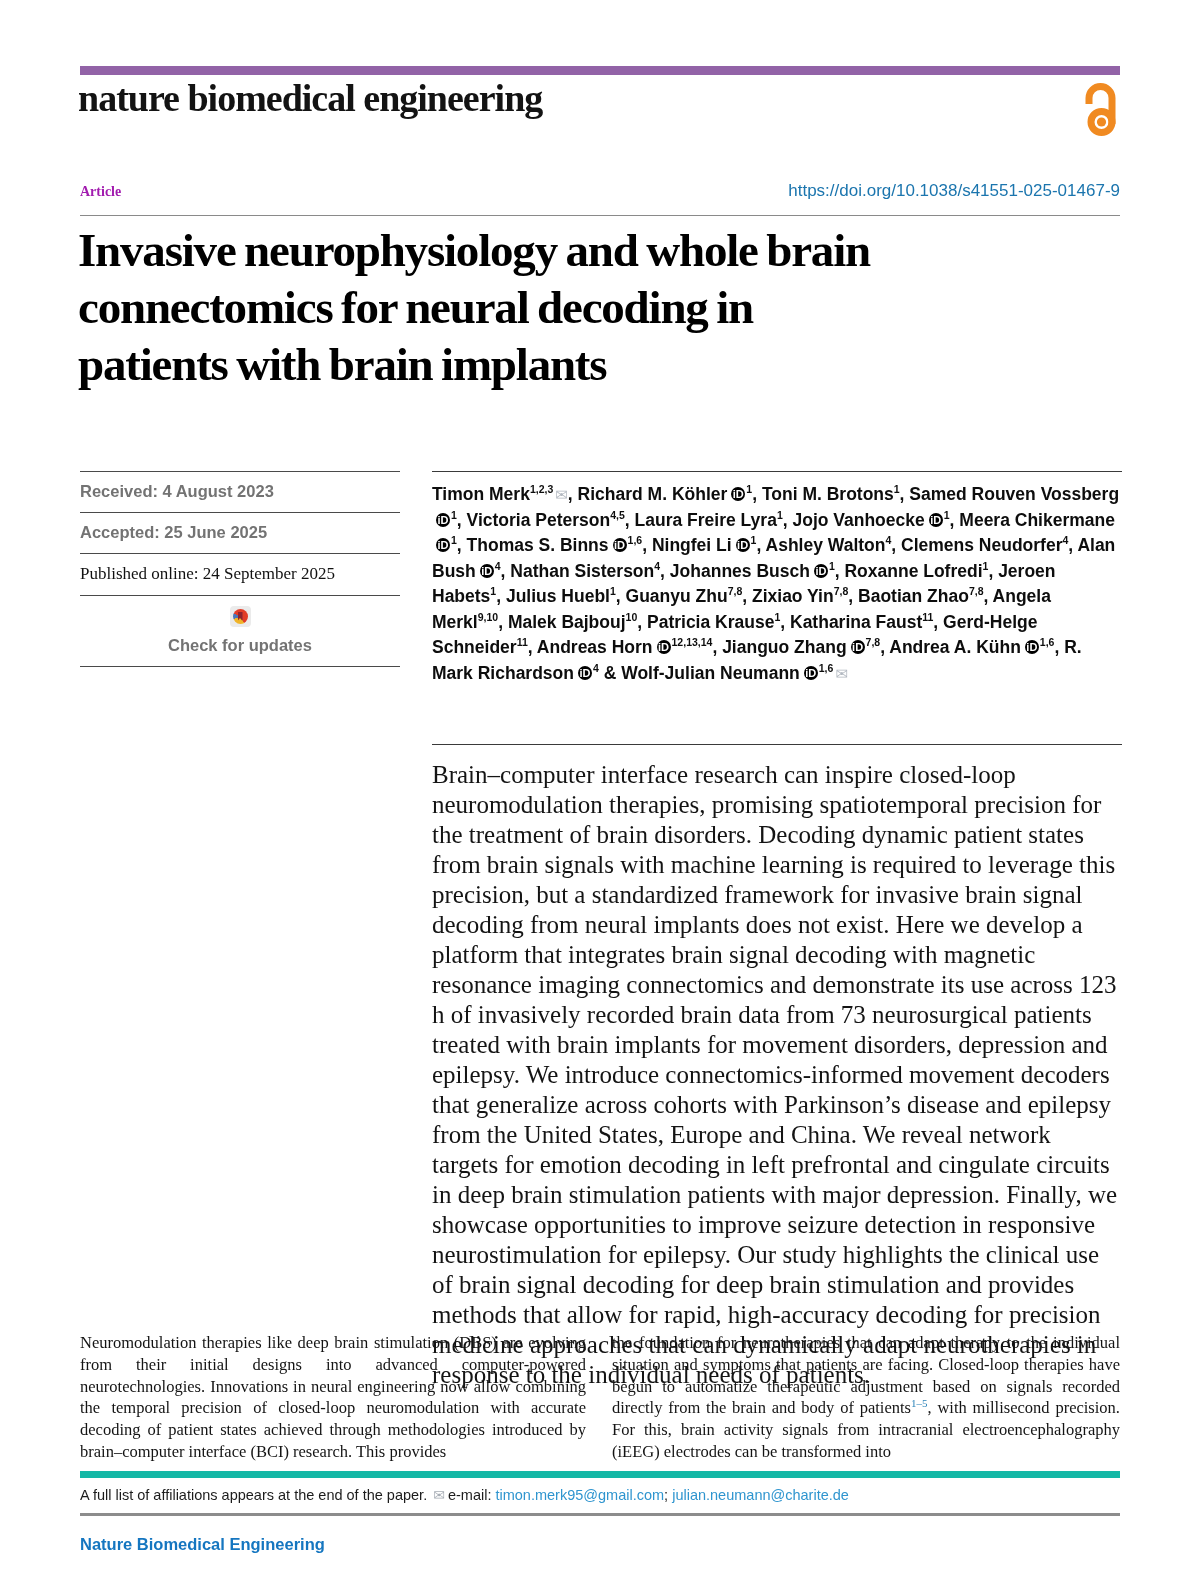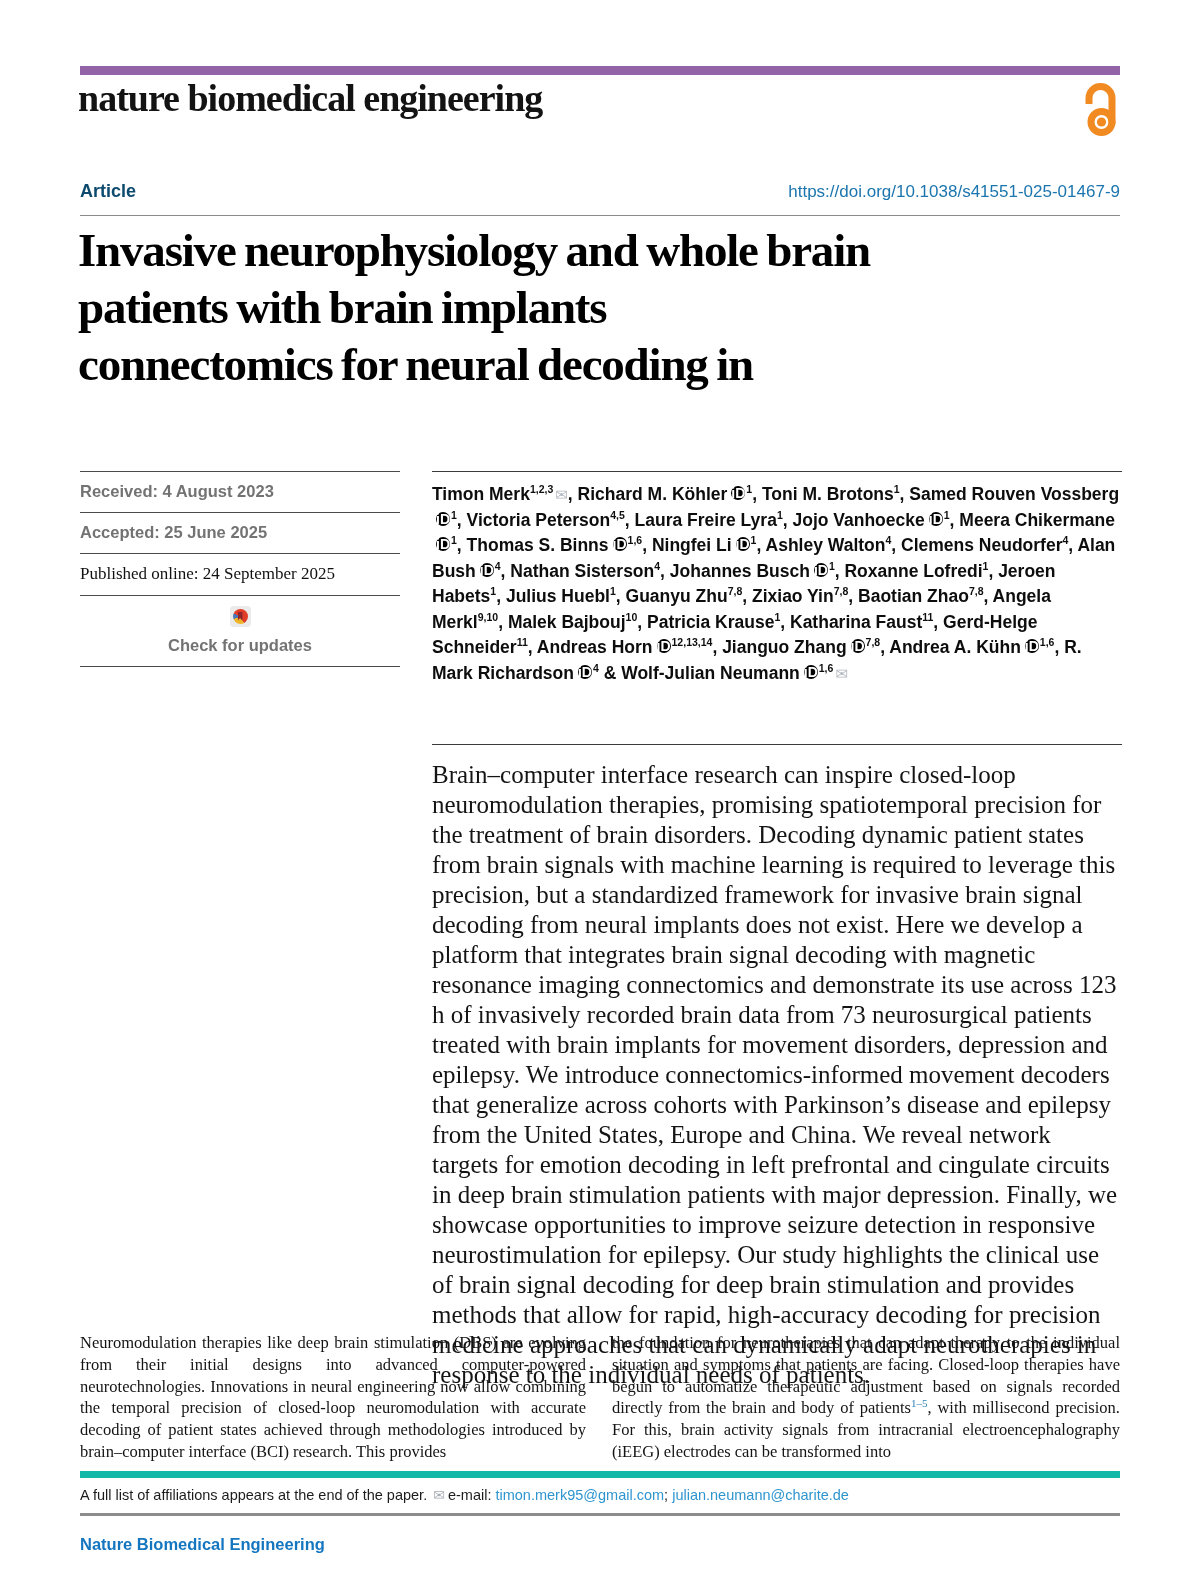--- a/index.html
+++ b/index.html
@@ -11,21 +11,21 @@
   body{font-family:"Liberation Sans",sans-serif;color:#111;}
   .page{position:relative;width:1200px;height:1593px;background:#fff;overflow:hidden;}
 
   .topbar{position:absolute;left:80px;top:66px;width:1040px;height:9px;background:var(--purple);}
   .wordmark{position:absolute;left:78px;top:76px;font-family:"Liberation Serif",serif;
     font-weight:700;font-size:38px;letter-spacing:-1px;color:#131313;}
   .oa-logo{position:absolute;left:1082px;top:82px;}
 
   .article-row{position:absolute;left:80px;top:181px;width:1040px;display:flex;
     justify-content:space-between;align-items:baseline;}
-  .article-label{font-size:18px;font-weight:700;color:#0c4a6e;}
+  .article-label{font-size:14px;font-weight:700;color:#a21caf;font-family:Liberation Serif, serif;}
   .doi{font-size:17px;font-weight:400;color:var(--doi-blue);text-decoration:none;}
   .rule-under-article{position:absolute;left:80px;top:215px;width:1040px;height:1px;background:#8a8a8a;}
 
   .title{position:absolute;left:78px;top:222px;width:980px;font-family:"Liberation Serif",serif;
     font-weight:700;font-size:47px;line-height:57px;color:#000;letter-spacing:-1.2px;word-spacing:-2px;}
 
   .meta{position:absolute;left:80px;top:471px;width:320px;}
   .meta-row{border-top:1px solid #4a4a4a;padding:10px 0 11px 0;}
   .meta-row:last-child{border-bottom:1px solid #4a4a4a;}
   .meta-bold{font-size:16.5px;font-weight:700;color:#737373;}
@@ -35,21 +35,21 @@
     align-items:center;justify-content:center;flex:0 0 auto;}
   .cm-circle{width:15px;height:15px;border-radius:50%;position:relative;
     background:conic-gradient(from 150deg,#f0b429 0 100deg,#4a76b8 100deg 145deg,#e23d28 145deg 360deg);}
   .cm-circle::after{content:'';position:absolute;left:5px;top:3px;width:5px;height:9px;background:#8d2430;
     clip-path:polygon(0 0,100% 0,100% 100%,50% 68%,0 100%);}
 
   .authors{position:absolute;left:432px;top:471px;width:690px;border-top:1.5px solid #3a3a3a;
     padding-top:10px;font-size:17.5px;font-weight:700;line-height:25.5px;color:#0d0d0d;}
   .authors sup{font-size:10.5px;line-height:0;}
   .orcid{display:inline-block;width:14px;height:14px;border-radius:50%;background:#000;color:#fff;
-    font-size:14px;line-height:14px;text-align:center;font-weight:700;margin:0 1px 0 4px;vertical-align:2px;}
+    font-size:11px;line-height:14px;text-align:center;font-weight:700;margin:0 1px 0 4px;vertical-align:2px;}
   .env{color:#b4bac2;font-size:15px;margin-left:2px;font-weight:400;}
 
   .abstract{position:absolute;left:432px;top:744px;width:690px;border-top:1.5px solid #3a3a3a;
     padding-top:15px;font-family:"Liberation Serif",serif;font-size:25px;line-height:30px;color:#141414;}
 
   .bodycol{position:absolute;top:1332px;font-family:"Liberation Serif",serif;font-size:16.5px;
     line-height:21.8px;color:#141414;text-align:justify;}
   .bodycol.left{left:80px;width:506px;}
   .bodycol.right{left:612px;width:508px;}
   .ref{color:var(--ref-blue);font-size:11px;line-height:0;}
@@ -79,22 +79,22 @@
   </div>
 
   <div class="article-row">
     <span class="article-label">Article</span>
     <a class="doi" href="#">https://doi.org/10.1038/s41551-025-01467-9</a>
   </div>
   <div class="rule-under-article"></div>
 
   <h1 class="title">
     <span style="display:block">Invasive neurophysiology and whole brain</span>
+    <span style="display:block">connectomics for neural decoding in</span>
     <span style="display:block">patients with brain implants</span>
-    <span style="display:block">connectomics for neural decoding in</span>
   </h1>
 
   <div class="meta">
     <div class="meta-row meta-bold">Received: 4 August 2023</div>
     <div class="meta-row meta-bold">Accepted: 25 June 2025</div>
     <div class="meta-row meta-serif">Published online: 24 September 2025</div>
     <div class="meta-row check-row">
       <span class="cm-badge">
           <span class="cm-circle"></span>
         </span>

